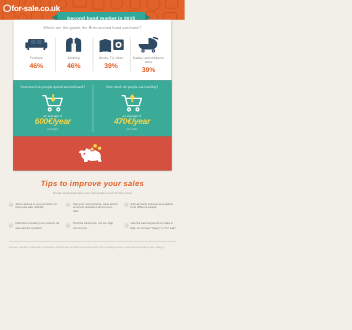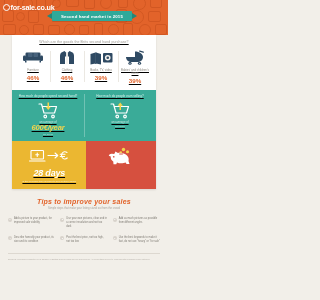--- a/index.html
+++ b/index.html
@@ -6,21 +6,21 @@
   body{
     width:168px;height:300px;overflow:hidden;
     background:#f2efe9;
     font-family:"Liberation Sans", sans-serif;
     -webkit-font-smoothing:antialiased;
   }
   .page{position:relative;width:168px;height:300px;background:#f2efe9;}
 
   
   .header{
-    position:relative;height:35px;width:168px;
+    position:relative;height:18px;width:168px;
     background:#e2632a;overflow:hidden;
   }
   .hdr-pattern{position:absolute;inset:0;opacity:.55;}
   .hdr-pattern i{
     position:absolute;display:block;
     border:1.2px solid #c44f1c;border-radius:2px;
   }
   .hdr-pattern i.round{border-radius:50%;}
   .logo{
     position:absolute;left:3px;top:3px;
@@ -43,21 +43,20 @@
     content:"";position:absolute;top:1.5px;
     border-top:3.5px solid transparent;border-bottom:3.5px solid transparent;
   }
   .ribbon:before{left:-5px;border-right:5px solid #23877b;}
   .ribbon:after{right:-5px;border-left:5px solid #23877b;}
 
   
   .card{
     position:relative;margin:0 12px;background:#737373;
     box-shadow:0 1px 2px rgba(0,0,0,.10);
-    text-decoration:underline;
   }
 
   
   .cat-panel{padding:5px 4px 6px;background:#fff;}
   .cat-q{
     text-align:center;font-size:3.5px;color:#9a968f;
     letter-spacing:.1px;margin-bottom:5px;
   }
   .cat-row{display:flex;}
   .cat{flex:1;text-align:center;position:relative;}
@@ -281,44 +280,28 @@
                 <circle cx="14.5" cy="29" r="2.6"></circle>
                 <circle cx="30" cy="29" r="2.6"></circle>
               </g>
               <g fill="#f4d44b">
                 <rect x="19" y="6" width="3" height="10"></rect>
                 <path d="M15.2 7.5 L20.5 1 L25.8 7.5 Z"></path>
               </g>
             </svg>
         </div>
         <div class="teal-sub">an average of</div>
+        <div class="teal-val">470€/year</div>
         <div class="teal-note">per seller</div>
       </div>
 
     </div>
 
     <div class="dual">
 
-      <div class="yellow">
-        <div class="y-ico">
-          <svg width="40" height="17" viewBox="0 0 80 34">
-              <g fill="none" stroke="#ffffff" stroke-width="2.2" stroke-linecap="round" stroke-linejoin="round">
-                <rect x="4" y="5" width="25" height="17" rx="1.5"></rect>
-                <path d="M1 26 L32 26"></path>
-                <path d="M16.5 10 L16.5 17 M13.5 13.5 L19.5 13.5"></path>
-                <path d="M38 15 L57 15"></path>
-                <path d="M52 10 L57.5 15 L52 20"></path>
-                <path d="M76 9 C73 6.5 68 7 66 11 C64 15 65.5 20 69.5 21.5 C72.5 22.5 75 21.5 76.5 20"></path>
-                <path d="M62.5 12.5 L72 12.5 M62.5 17 L71 17"></path>
-              </g>
-            </svg>
-        </div>
-        <div class="y-val">28 days</div>
-        <div class="y-note">is the average time needed to sell an item online</div>
-      </div>
 
       <div class="red">
         <div class="r-ico">
           <svg width="28" height="19" viewBox="0 0 56 38">
               <g fill="#f4d44b">
                 <circle cx="33" cy="5" r="3.4"></circle>
                 <circle cx="41" cy="9.5" r="3.1"></circle>
                 <circle cx="27.5" cy="11" r="2.6"></circle>
               </g>
               <g fill="#ffffff">

